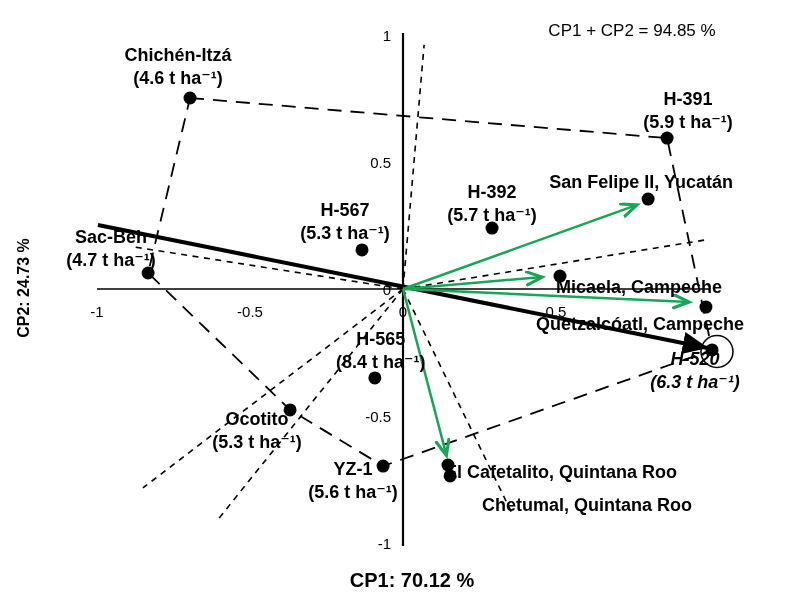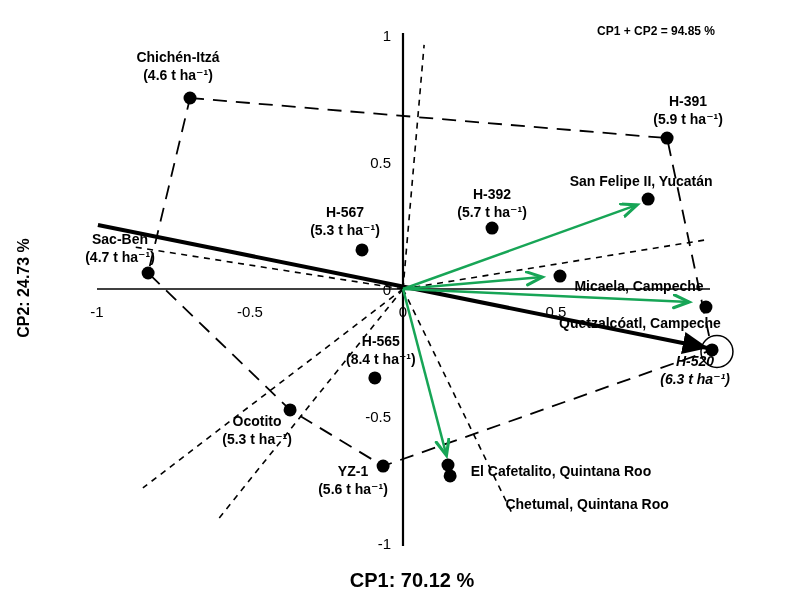--- a/index.html
+++ b/index.html
@@ -2,25 +2,25 @@
 <html><head>
 <meta charset="utf-8">
 <style>
   html,body{margin:0;padding:0;background:#ffffff;}
   #stage{
     position:relative;width:791px;height:605px;background:#ffffff;overflow:hidden;
     font-family:"Liberation Sans","DejaVu Sans",sans-serif;color:#000;
   }
   #plot-svg{position:absolute;left:0;top:0;}
   .lbl{position:absolute;transform:translate(-50%,-50%);font-weight:bold;
-       font-size:14px;line-height:1.27;white-space:nowrap;text-align:center;}
+       font-size:18px;line-height:1.27;white-space:nowrap;text-align:center;}
   .tick{position:absolute;font-size:15px;font-weight:normal;}
   .xtick{transform:translate(-50%,-50%);}
   .ytick{transform:translate(-100%,-50%);}
-  .title-lbl{position:absolute;transform:translate(-50%,-50%);font-weight:bold;font-size:12px;white-space:nowrap;margin-left:24px;}
+  .title-lbl{position:absolute;transform:translate(-50%,-50%);font-weight:normal;font-size:17px;white-space:nowrap;}
   .xaxis-lbl{position:absolute;transform:translate(-50%,-50%);font-weight:bold;font-size:20px;white-space:nowrap;}
   .yaxis-lbl{position:absolute;transform:translate(-50%,-50%) rotate(-90deg);font-weight:bold;font-size:16px;white-space:nowrap;}
 </style>
 </head>
 <body>
 
 <div id="stage">
   <svg id="plot-svg" width="791" height="605">
     <defs>
       <marker id="green-chevron" markerWidth="9" markerHeight="7" refX="6.6" refY="3" orient="auto">
@@ -60,21 +60,21 @@
         <circle cx="705.94" cy="307.034" r="6.5" fill="#000000"></circle>
         <circle cx="447.98199999999997" cy="465.022" r="6.5" fill="#000000"></circle>
         <circle cx="450.124" cy="475.94399999999996" r="6.5" fill="#000000"></circle>
       </g>
   </svg>
   <div id="label-layer">
       <div class="lbl" style="left: 178.024px; top: 66.992px;">
         <div>Chichén-Itzá</div>
         <div>(4.6 t ha⁻¹)</div>
       </div>
-      <div class="lbl" style="left: 120px; top: 248.998px; text-align: center;">
+      <div class="lbl" style="left: 111px; top: 248.998px; text-align: center;">
         <div>Sac-Beh</div>
         <div>(4.7 t ha⁻¹)</div>
       </div>
       <div class="lbl" style="left: 344.996px; top: 221.884px;">
         <div>H-567</div>
         <div>(5.3 t ha⁻¹)</div>
       </div>
       <div class="lbl" style="left: 492.046px; top: 204.04px;">
         <div>H-392</div>
         <div>(5.7 t ha⁻¹)</div>

